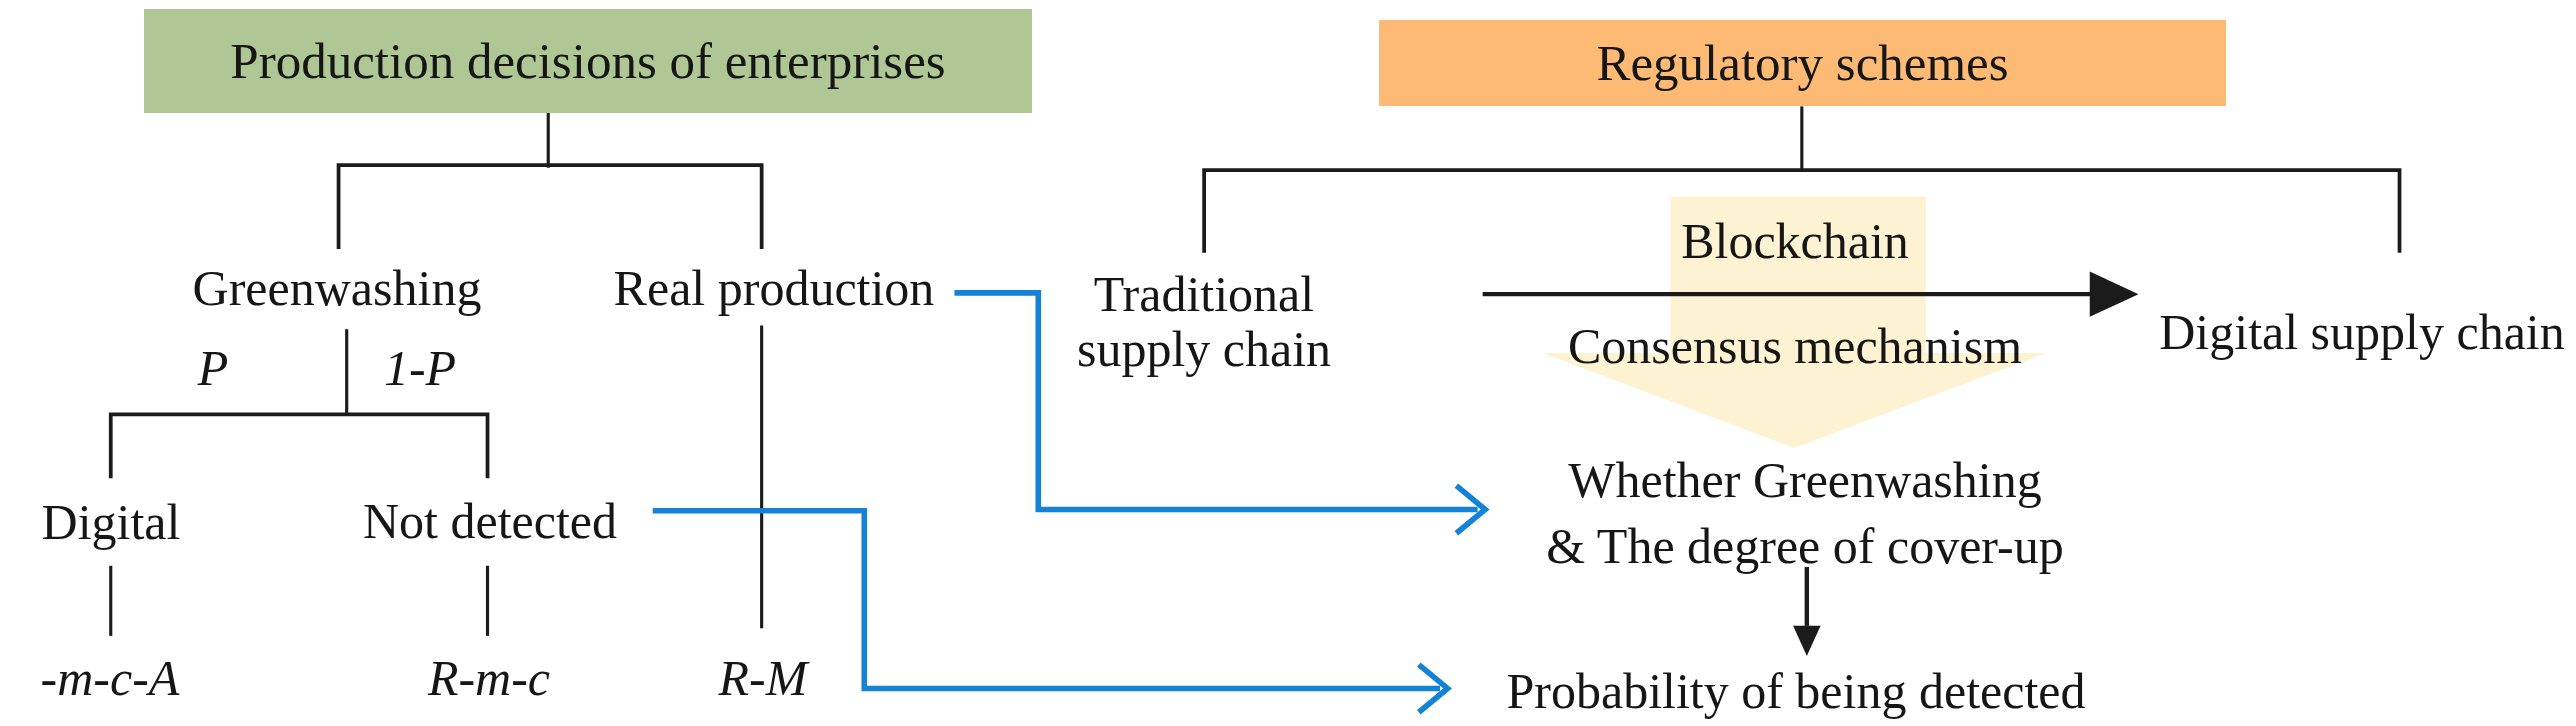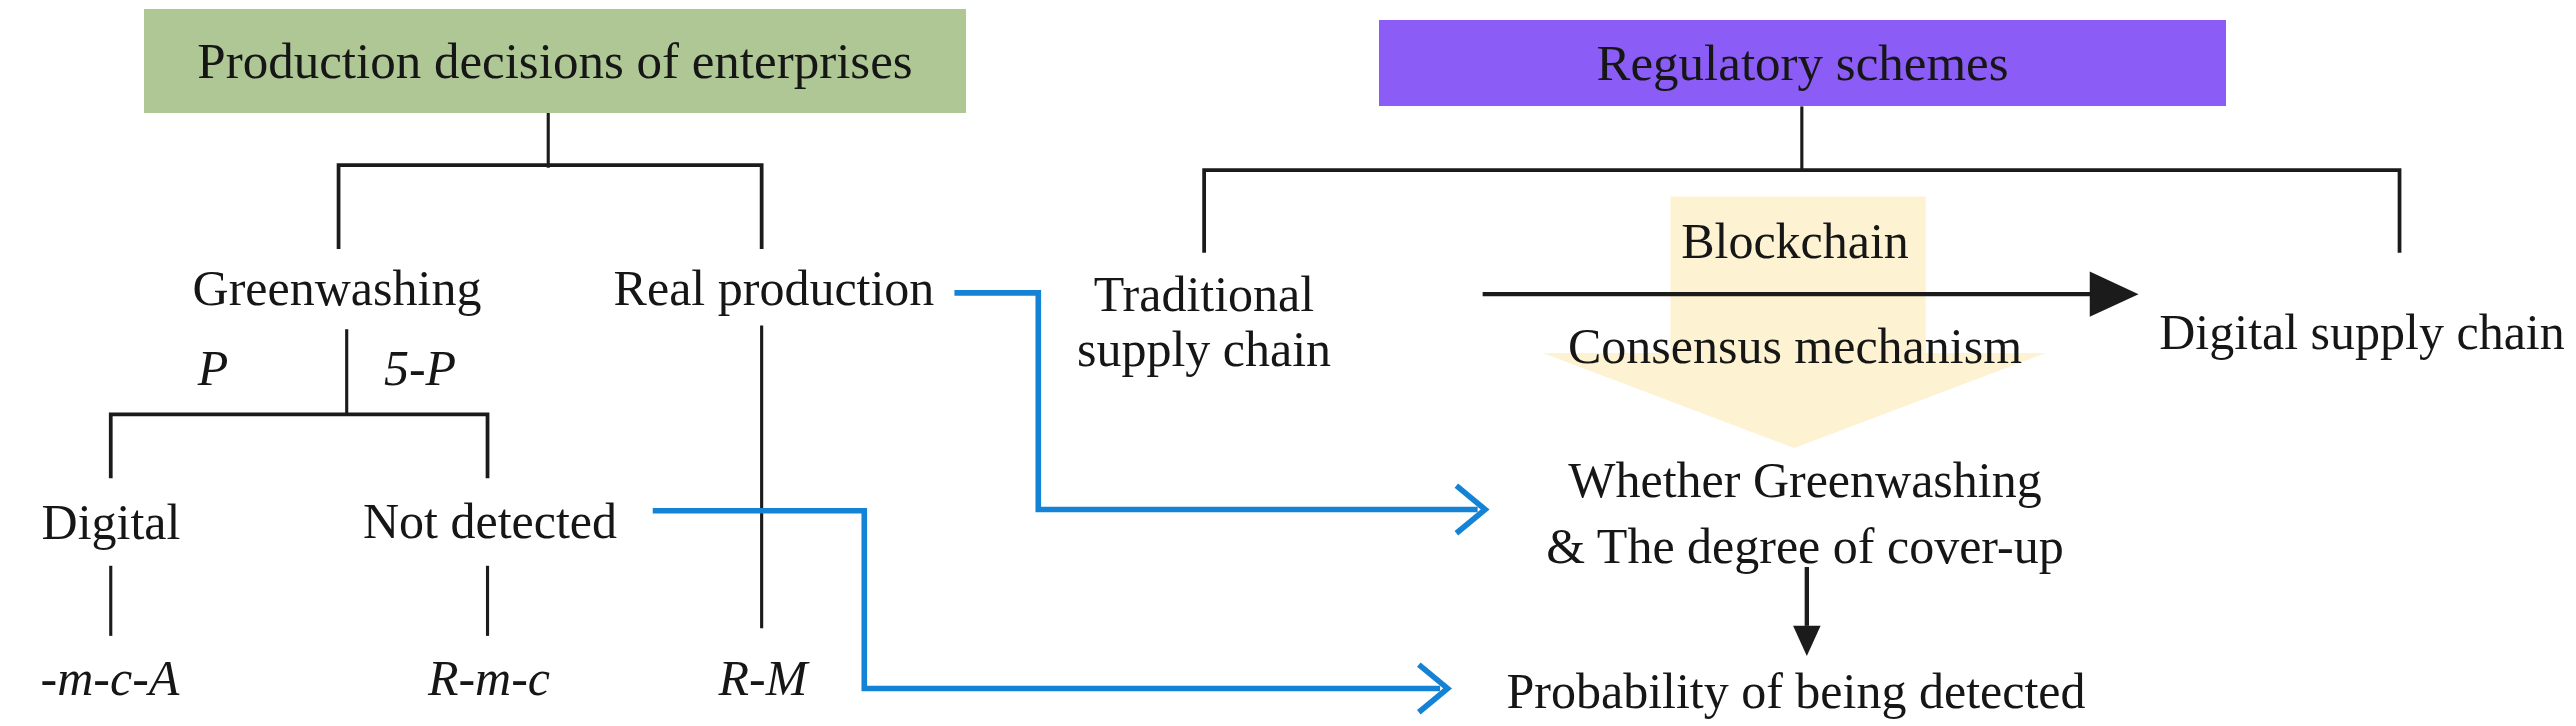--- a/index.html
+++ b/index.html
@@ -23,22 +23,22 @@
   }
   .italic{font-style:italic;}
   .hdr{
     position:absolute;
     display:flex;
     align-items:center;
     justify-content:center;
     font-size:51px;
     text-align:center;
   }
-  .hdr-green{left:144px;top:9.4px;width:822px;height:104px;background:#aec795;}
-  .hdr-orange{left:1379px;top:20px;width:847px;height:86px;background:#8b5cf6;}
+  .hdr-green{left:144px;top:9.4px;width:888px;height:104px;background:#aec795;}
+  .hdr-orange{left:1379px;top:20px;width:847px;height:86px;background:#fdba74;}
   .lines-tight{line-height:1.10;}
   .lines-wide{line-height:1.31;}
 </style>
 </head>
 <body>
 
 <div class="canvas">
 
   <svg class="wires" viewBox="0 0 4114 1160" xmlns="http://www.w3.org/2000/svg">
 
@@ -74,21 +74,21 @@
   <div class="hdr hdr-green">
     <span>Production decisions of enterprises</span>
   </div>
   <div class="hdr hdr-orange">
     <span>Regulatory schemes</span>
   </div>
 
   <div class="lbl" style="left:337px;top:288px;">Greenwashing</div>
   <div class="lbl" style="left:774px;top:288px;">Real production</div>
   <div class="lbl italic" style="left:213px;top:368px;">P</div>
-  <div class="lbl italic" style="left:420px;top:368px;">5-P</div>
+  <div class="lbl italic" style="left:420px;top:368px;">1-P</div>
   <div class="lbl" style="left:111px;top:522px;">Digital</div>
   <div class="lbl" style="left:490px;top:521px;">Not detected</div>
   <div class="lbl italic" style="left:110px;top:678px;">-m-c-A</div>
   <div class="lbl italic" style="left:489px;top:678px;">R-m-c</div>
   <div class="lbl italic" style="left:763px;top:678px;">R-M</div>
 
   <div class="lbl lines-tight" style="left:1204px;top:322px;">
     <div>Traditional</div>
     <div>supply chain</div>
   </div>

